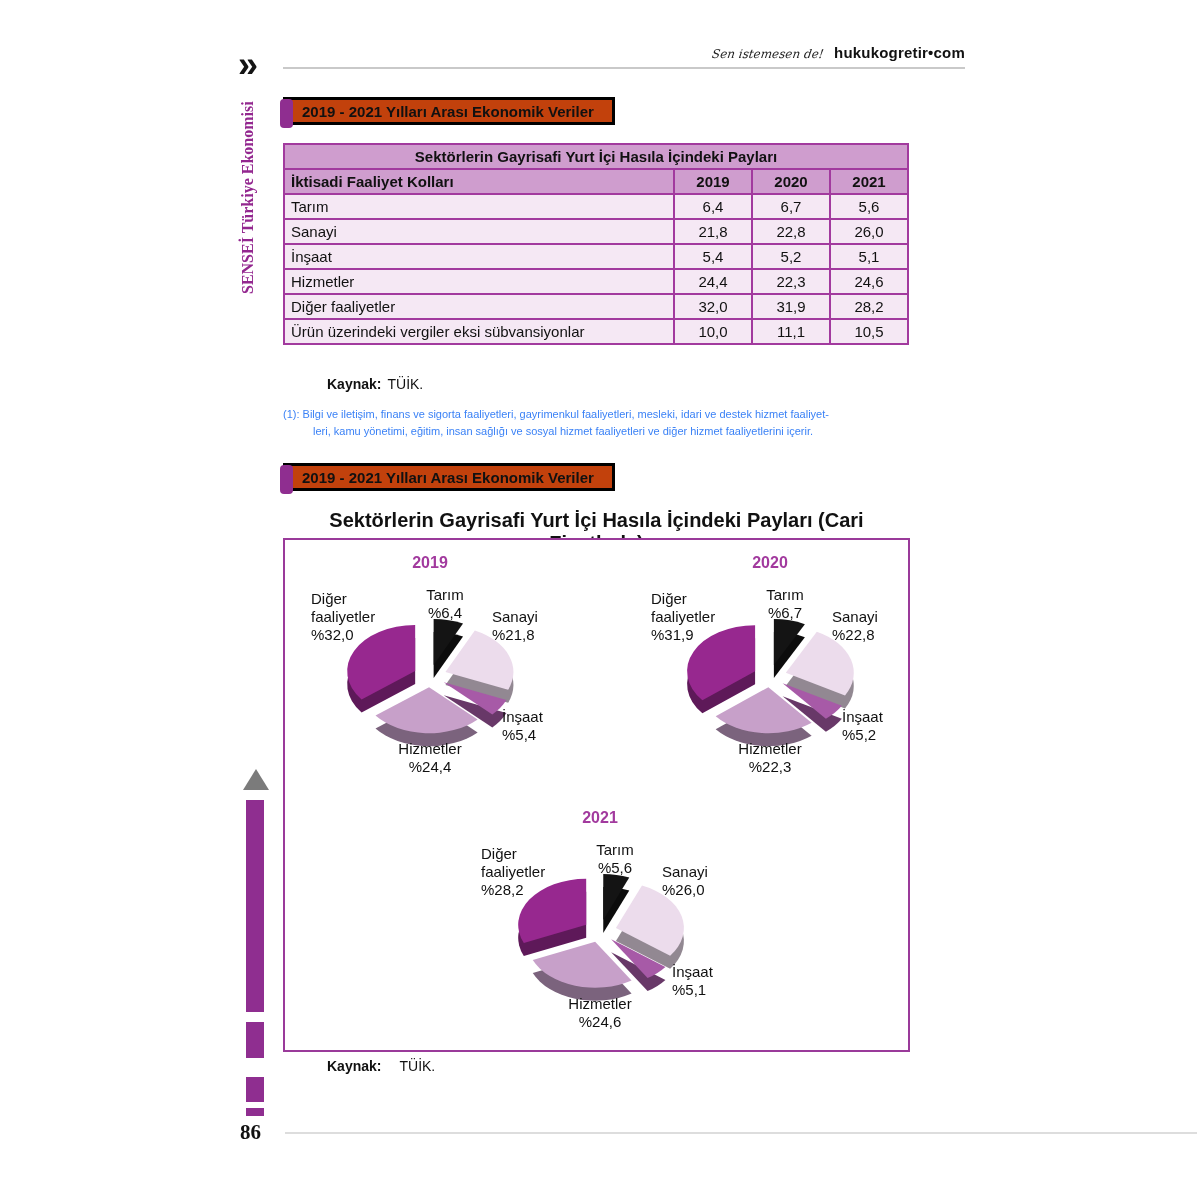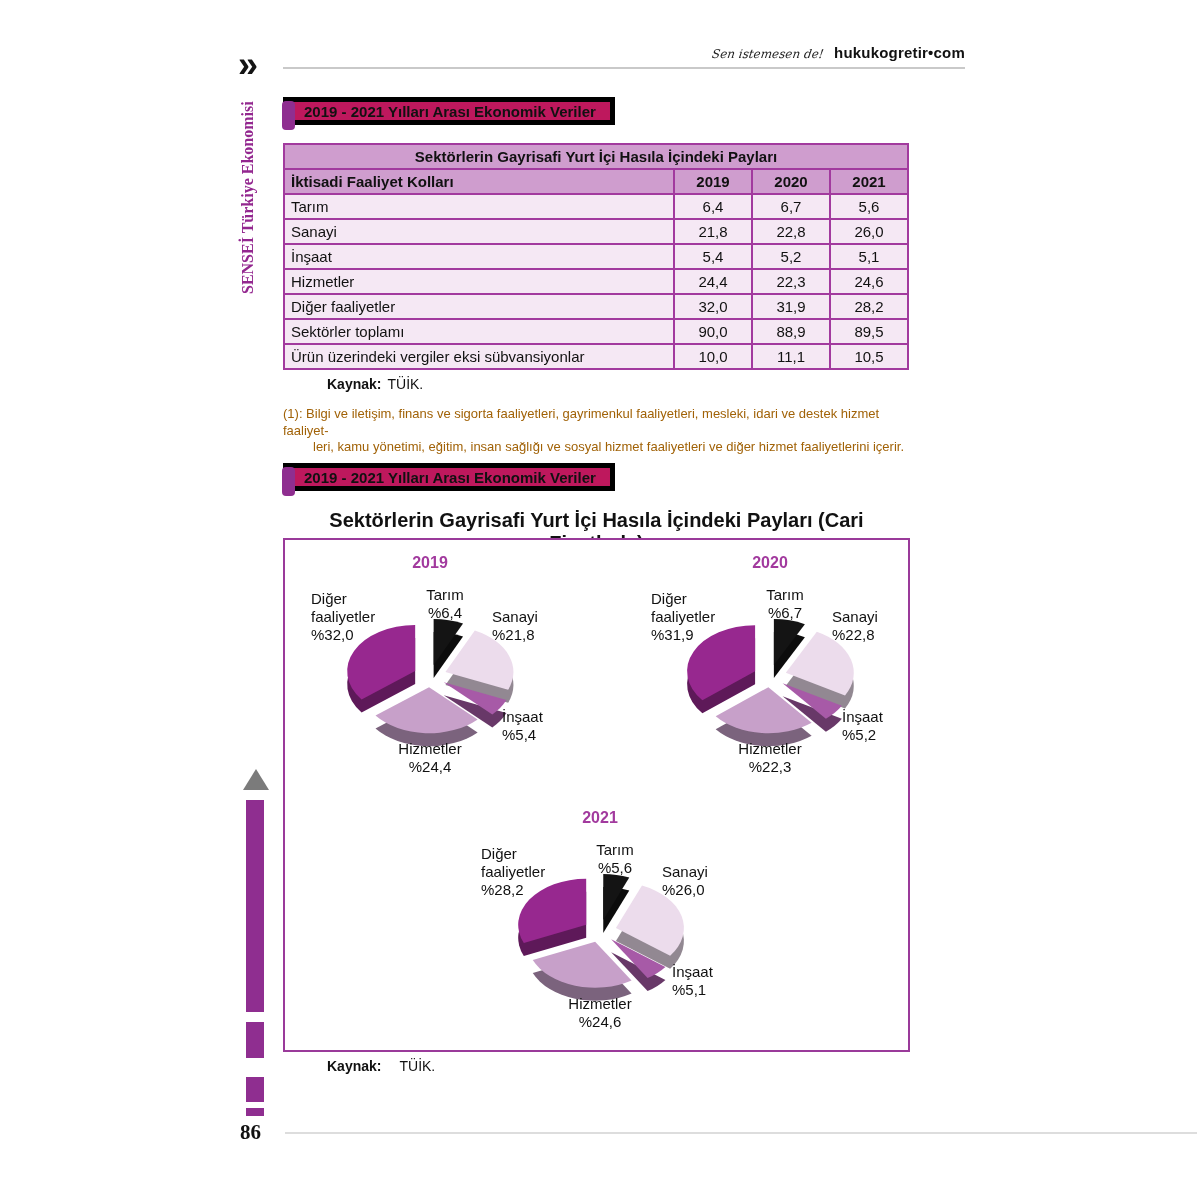--- a/index.html
+++ b/index.html
@@ -22,22 +22,22 @@
     border-left:13px solid transparent; border-right:13px solid transparent; border-bottom:21px solid #7b7b7b; }
   .side-bar { position:absolute; left:246px; width:18px; background:#8f2e90; }
   .side-bar.b1 { top:800px; height:212px; }
   .side-bar.b2 { top:1022px; height:36px; }
   .side-bar.b3 { top:1077px; height:25px; }
   .side-bar.b4 { top:1108px; height:8px; }
   .page-number { position:absolute; left:240px; top:1120px; font-family:"Liberation Serif", serif; font-weight:900; font-size:21px; color:#111; }
   .footer-line { position:absolute; left:285px; top:1132px; width:912px; height:2px; background:#dddddd; }
 
   
-  .title-box { position:absolute; left:283px; width:332px; height:28px; background:#be185d;
-    border:5px solid #000000; display:flex; align-items:center; padding-left:16px;
+  .title-box { position:absolute; left:283px; width:332px; height:28px; background:#c2410c;
+    border:3px solid #000000; display:flex; align-items:center; padding-left:16px;
     font-weight:700; font-size:15px; color:#111; }
   .title-box .accent { position:absolute; left:-6px; top:-1px; width:13px; height:29px; background:#8f2e90; border-radius:4px; }
   .title-box.t1 { top:97px; }
   .title-box.t2 { top:463px; }
 
   
   .gdp-table { position:absolute; left:283px; top:143px; width:626px; border-collapse:collapse; }
   .gdp-table th, .gdp-table td { border:2px solid #a23a9e; font-size:15px; height:25px; padding:1px 6px; }
   .gdp-table .caption-row th { background:#cf9dce; font-weight:700; text-align:center; font-size:15px; }
   .gdp-table .head-row th { background:#cf9dce; font-weight:700; text-align:center; }
@@ -46,21 +46,21 @@
   .gdp-table td.lbl { text-align:left; }
   .gdp-table td.num { text-align:center; width:78px; }
 
   .kaynak { position:absolute; font-size:14px; color:#111; }
   .kaynak .k-label { font-weight:800;padding-left:40px; }
   .kaynak.k1 { left:287px; top:376px; }
   .kaynak.k2 { left:287px; top:1058px; }
   .kaynak .k-value { margin-left:6px;margin-top:28px; }
   .kaynak.k2 .k-value { margin-left:18px; }
 
-  .footnote { position:absolute; left:283px; top:406px; width:634px; font-size:13px; line-height:16.5px; color:#a16207; }
+  .footnote { position:absolute; left:283px; top:406px; width:634px; font-size:11px; line-height:16.5px; color:#3b82f6; }
   .footnote .fl2 { margin-left:30px; }
 
   
   .chart-title { position:absolute; left:283px; top:509px; width:627px; text-align:center; font-weight:700; font-size:20px; color:#111; }
   .chart-box { position:absolute; left:283px; top:538px; width:627px; height:514px; background:#fff; border:2px solid #9a3a9a; }
 
   .pie-wrap { position:absolute; width:290px; height:245px; }
   .pie-wrap.p0 { left:10px;  top:8px; }
   .pie-wrap.p1 { left:350px; top:8px; }
   .pie-wrap.p2 { left:180px; top:263px; }
@@ -135,26 +135,20 @@
           <td class="lbl">Hizmetler</td>
           <td class="num">24,4</td>
           <td class="num">22,3</td>
           <td class="num">24,6</td>
         </tr>
         <tr>
           <td class="lbl">Diğer faaliyetler</td>
           <td class="num">32,0</td>
           <td class="num">31,9</td>
           <td class="num">28,2</td>
-        </tr>
-        <tr>
-          <td class="lbl">Sektörler toplamı</td>
-          <td class="num">90,0</td>
-          <td class="num">88,9</td>
-          <td class="num">89,5</td>
         </tr>
         <tr>
           <td class="lbl">Ürün üzerindeki vergiler eksi sübvansiyonlar</td>
           <td class="num">10,0</td>
           <td class="num">11,1</td>
           <td class="num">10,5</td>
         </tr>
       </tbody>
   </table>
 

